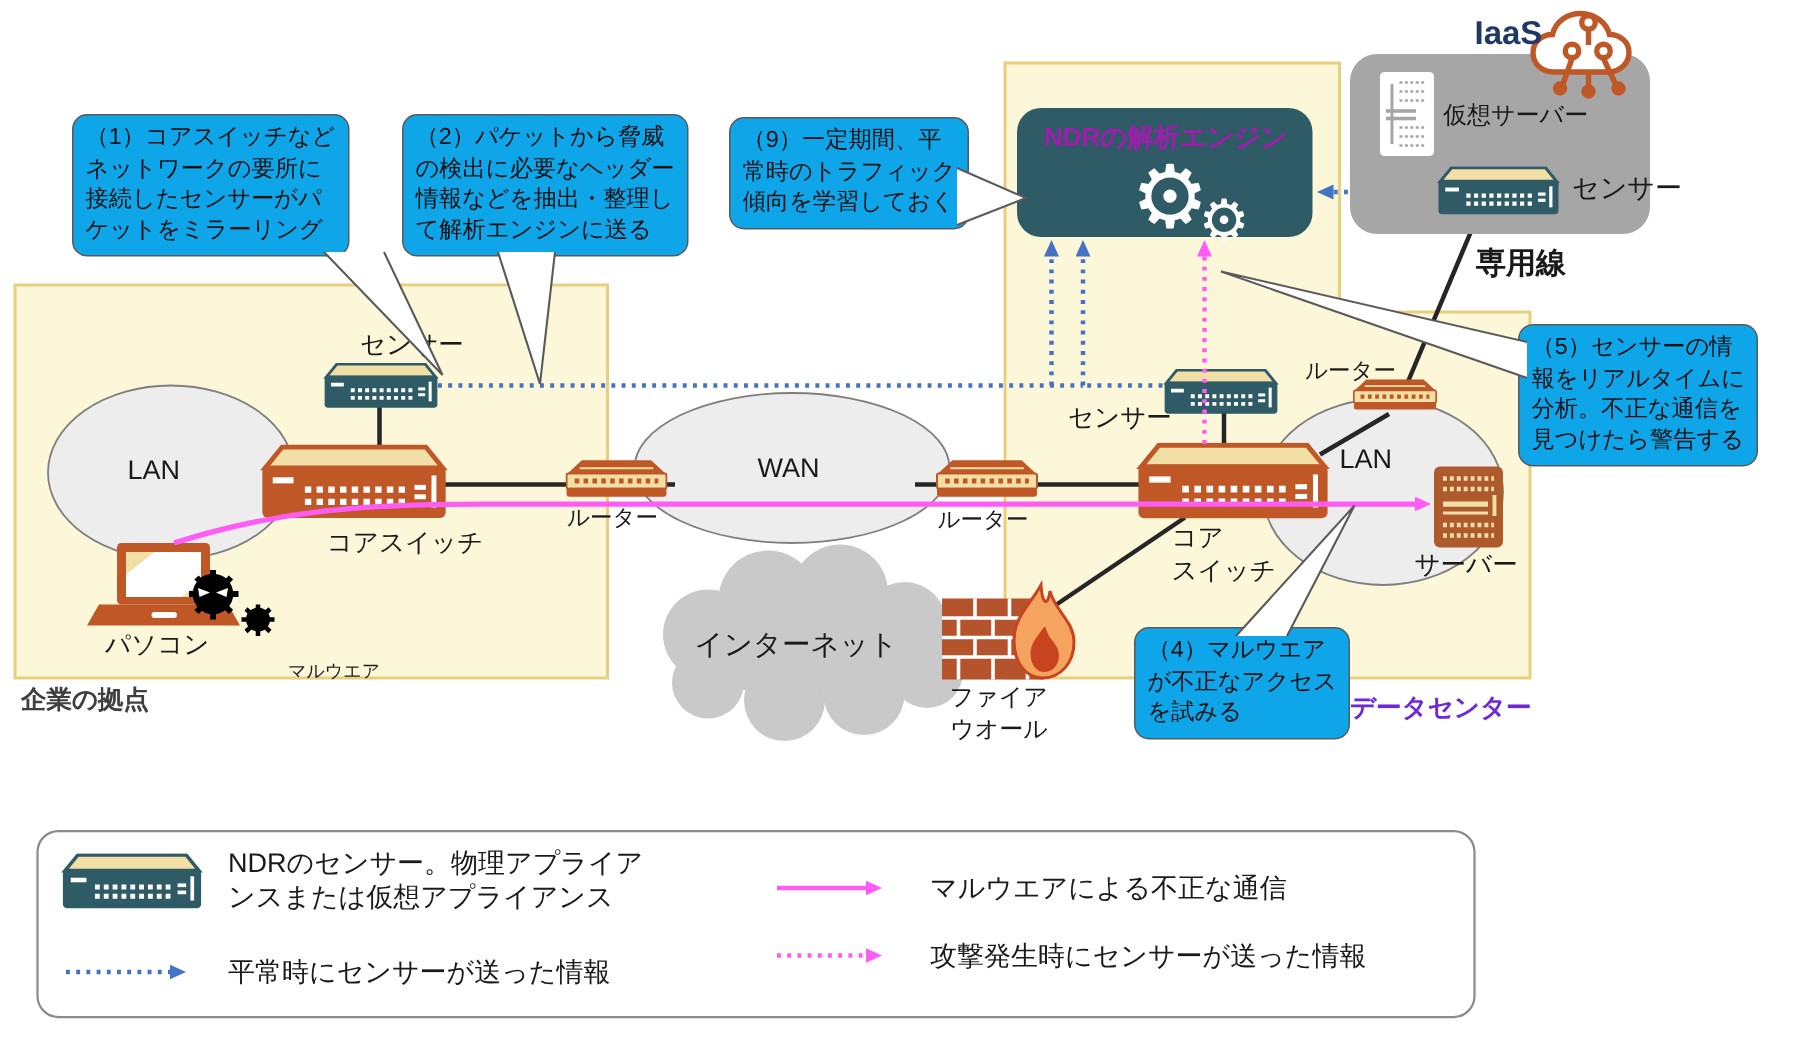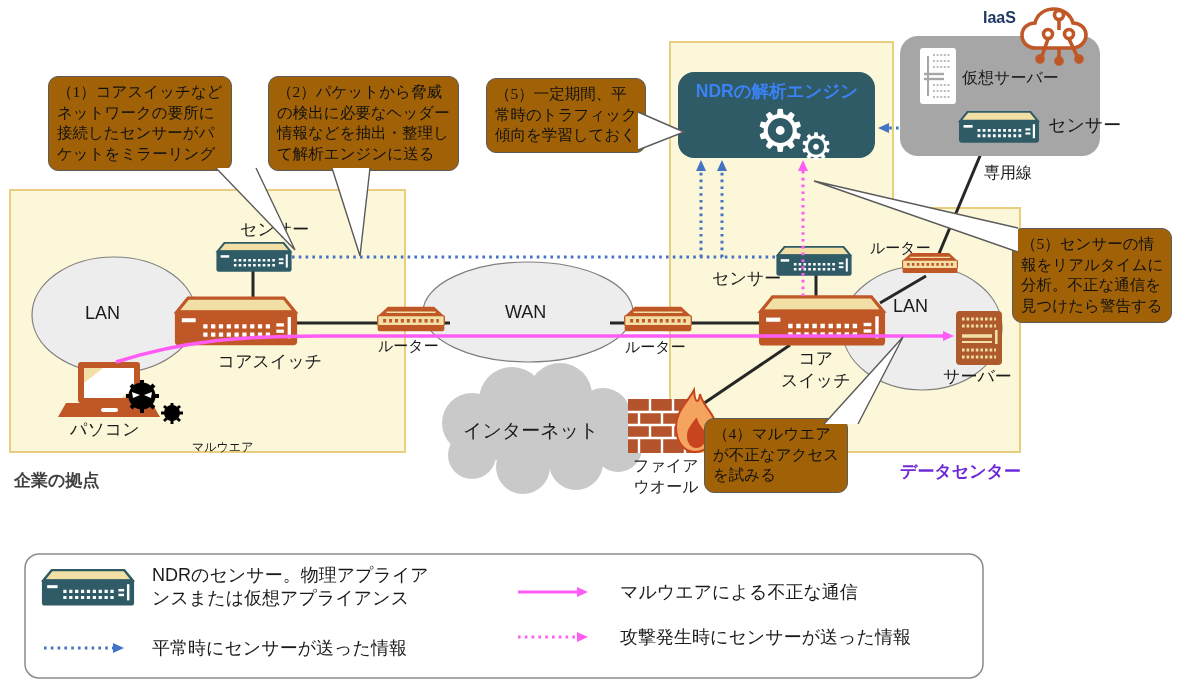--- a/index.html
+++ b/index.html
@@ -3,29 +3,29 @@
 <meta charset="utf-8">
 <style>
   html,body{margin:0;padding:0;background:#fff;}
   #stage{position:relative;width:1200px;height:694px;background:#fff;overflow:hidden;
          font-family:"Liberation Sans","DejaVu Sans",sans-serif;}
   svg{position:absolute;left:0;top:0;}
   #base{z-index:1;}
   #overlay{z-index:5;pointer-events:none;}
   .txt{position:absolute;z-index:4;color:#1a1a1a;white-space:pre-line;line-height:1.3;}
   .b{font-weight:700;}
-  .callout{position:absolute;z-index:4;background:#a16207;border:1.4px solid #5a5a5a;border-radius:10px;
-           padding:5px 8px 6px;font-size:15.5px;line-height:1.33;color:#111;white-space:pre-line;font-family:Liberation Serif, serif;}
+  .callout{position:absolute;z-index:4;background:#0ea5e9;border:1.4px solid #5a5a5a;border-radius:10px;
+           padding:5px 8px 6px;font-size:15.5px;line-height:1.33;color:#111;white-space:pre-line;}
   .teal{color:var(--teal);}
   .orange{color:var(--orange);}
   .mb{fill:var(--blue);}
   .mp{fill:var(--pink);}
   .dot{stroke-dasharray:2.6 4.2;}
   .gear{fill:#fff;font-family:"DejaVu Sans",sans-serif;}
-  .ndr-title{color:#3b82f6;font-weight:700;font-size:17.5px;text-align:center;}
+  .ndr-title{color:#a21caf;font-weight:700;font-size:17.5px;text-align:center;}
 </style>
 </head>
 <body>
 
 <div id="stage">
 
 <svg id="base" width="1200" height="694" viewBox="0 0 1200 694">
   <defs>
     <marker id="arrB" markerUnits="userSpaceOnUse" markerWidth="14" markerHeight="12" refX="1" refY="5" orient="auto">
       <path d="M0,0 L11,5 L0,10 Z" class="mb"></path>
@@ -196,62 +196,62 @@
   <path d="M803,296 V170" fill="none" stroke="var(--pink)" stroke-width="3" class="dot" marker-end="url(#arrP)"></path>
 
   <rect x="25" y="554" width="958" height="124" rx="14" fill="#fff" stroke="#8c8c8c" stroke-width="1.5"></rect>
   <use href="#appliance" x="40" y="569" width="96" height="38" class="teal"></use>
   <path d="M44,648 H114" fill="none" stroke="var(--blue)" stroke-width="3" class="dot" marker-end="url(#arrB)"></path>
   <path d="M518,592 H578" fill="none" stroke="var(--pink)" stroke-width="3" marker-end="url(#arrP)"></path>
   <path d="M518,637 H578" fill="none" stroke="var(--pink)" stroke-width="3" class="dot" marker-end="url(#arrP)"></path>
 </svg>
 
 <div class="txt ndr-title" style="left:680px;top:80px;width:194px;">NDRの解析エンジン</div>
-<div class="txt b" style="left:983px;top:8px;font-size:16px;color:var(--navy);">IaaS</div>
+<div class="txt b" style="left:983px;top:8px;font-size:22px;color:var(--navy);">IaaS</div>
 <div class="txt" style="left:962px;top:68px;font-size:16px;">仮想サーバー</div>
 <div class="txt" style="left:1048px;top:114px;font-size:18px;">センサー</div>
-<div class="txt" style="left:984px;top:163px;font-size:16px;">専用線</div>
+<div class="txt" style="left:984px;top:163px;font-size:20px;font-weight:bold;">専用線</div>
 
 <div class="txt" style="left:240px;top:219px;font-size:17px;">センサー</div>
 <div class="txt" style="left:205px;top:351px;width:130px;text-align:center;font-size:17px;">コアスイッチ</div>
 <div class="txt" style="left:85px;top:302px;font-size:18px;">LAN</div>
 <div class="txt" style="left:70px;top:419px;font-size:17px;">パソコン</div>
 <div class="txt" style="left:192px;top:403px;font-size:12px;margin-top:37px;">マルウエア</div>
-<div class="txt b" style="left:14px;top:456px;font-size:17px;color:#3f3f3f;margin-top:14px;">企業の拠点</div>
+<div class="txt b" style="left:14px;top:456px;font-size:17px;color:#3f3f3f;">企業の拠点</div>
 
 <div class="txt" style="left:378px;top:336px;font-size:15px;">ルーター</div>
 <div class="txt" style="left:505px;top:301px;font-size:18px;">WAN</div>
 <div class="txt" style="left:625px;top:337px;font-size:15px;">ルーター</div>
 <div class="txt" style="left:463px;top:419px;font-size:19px;">インターネット</div>
 <div class="txt" style="left:633px;top:456px;font-size:16px;text-align:right;">ファイア
 ウオール</div>
 
 <div class="txt" style="left:712px;top:268px;font-size:17px;">センサー</div>
-<div class="txt" style="left:781px;top:348px;font-size:17px;text-align:center;">コア
+<div class="txt" style="left:781px;top:348px;font-size:17px;">コア
 スイッチ</div>
 <div class="txt" style="left:870px;top:238px;font-size:15px;">ルーター</div>
 <div class="txt" style="left:893px;top:295px;font-size:18px;">LAN</div>
 <div class="txt" style="left:943px;top:366px;font-size:17px;">サーバー</div>
 <div class="txt b" style="left:900px;top:461px;font-size:17px;color:#6d28d9;">データセンター</div>
 
 <div class="callout" style="left:48px;top:76px;">（1）コアスイッチなど
 ネットワークの要所に
 接続したセンサーがパ
 ケットをミラーリング</div>
 <div class="callout" style="left:268px;top:76px;">（2）パケットから脅威
 の検出に必要なヘッダー
 情報などを抽出・整理し
 て解析エンジンに送る</div>
-<div class="callout" style="left:486px;top:78px;">（5）一定期間、平
+<div class="callout" style="left:486px;top:78px;">（9）一定期間、平
 常時のトラフィック
 傾向を学習しておく</div>
-<div class="callout" style="left:704px;top:418px;">（4）マルウエア
+<div class="callout" style="left:756px;top:418px;">（4）マルウエア
 が不正なアクセス
 を試みる</div>
-<div class="callout" style="left:1012px;top:228px;">（5）センサーの情
+<div class="callout" style="left:1012px;top:216px;">（5）センサーの情
 報をリアルタイムに
 分析。不正な通信を
 見つけたら警告する</div>
 
 <div class="txt" style="left:152px;top:637px;font-size:18px;">平常時にセンサーが送った情報</div>
 <div class="txt" style="left:152px;top:564px;font-size:18px;">NDRのセンサー。物理アプライア
 ンスまたは仮想アプライアンス</div>
 <div class="txt" style="left:620px;top:581px;font-size:18px;">マルウエアによる不正な通信</div>
 <div class="txt" style="left:620px;top:626px;font-size:18px;">攻撃発生時にセンサーが送った情報</div>
 

